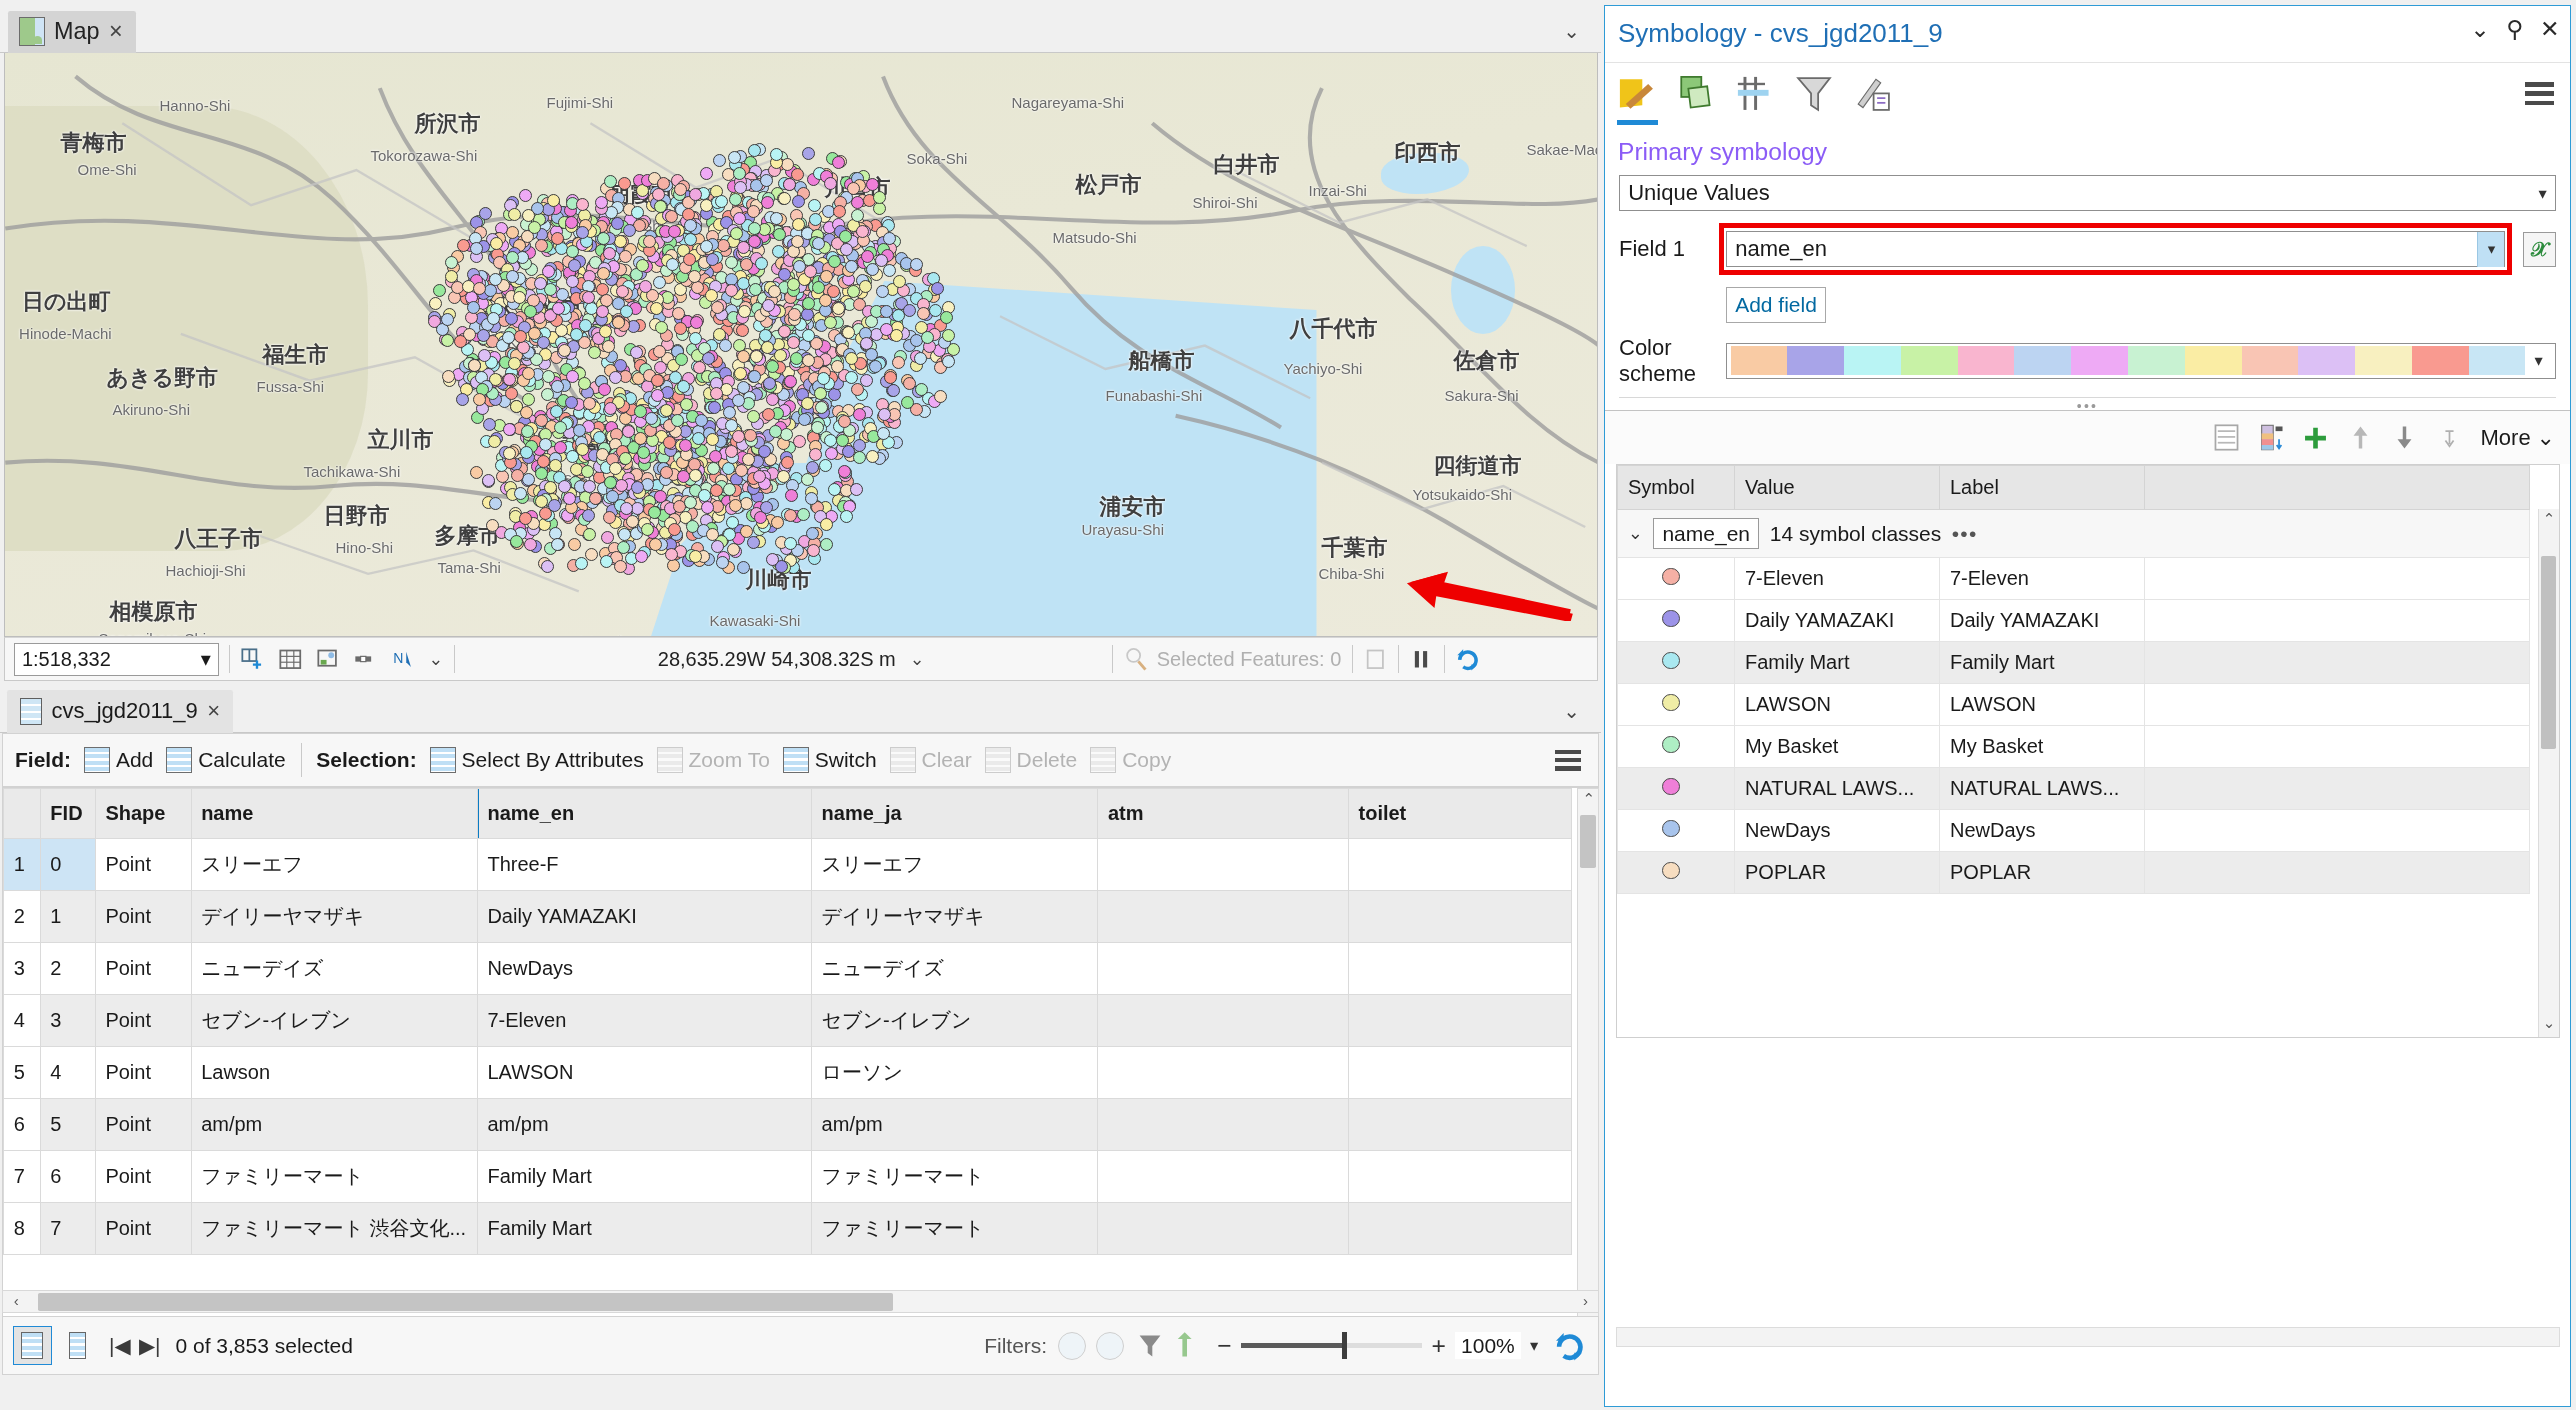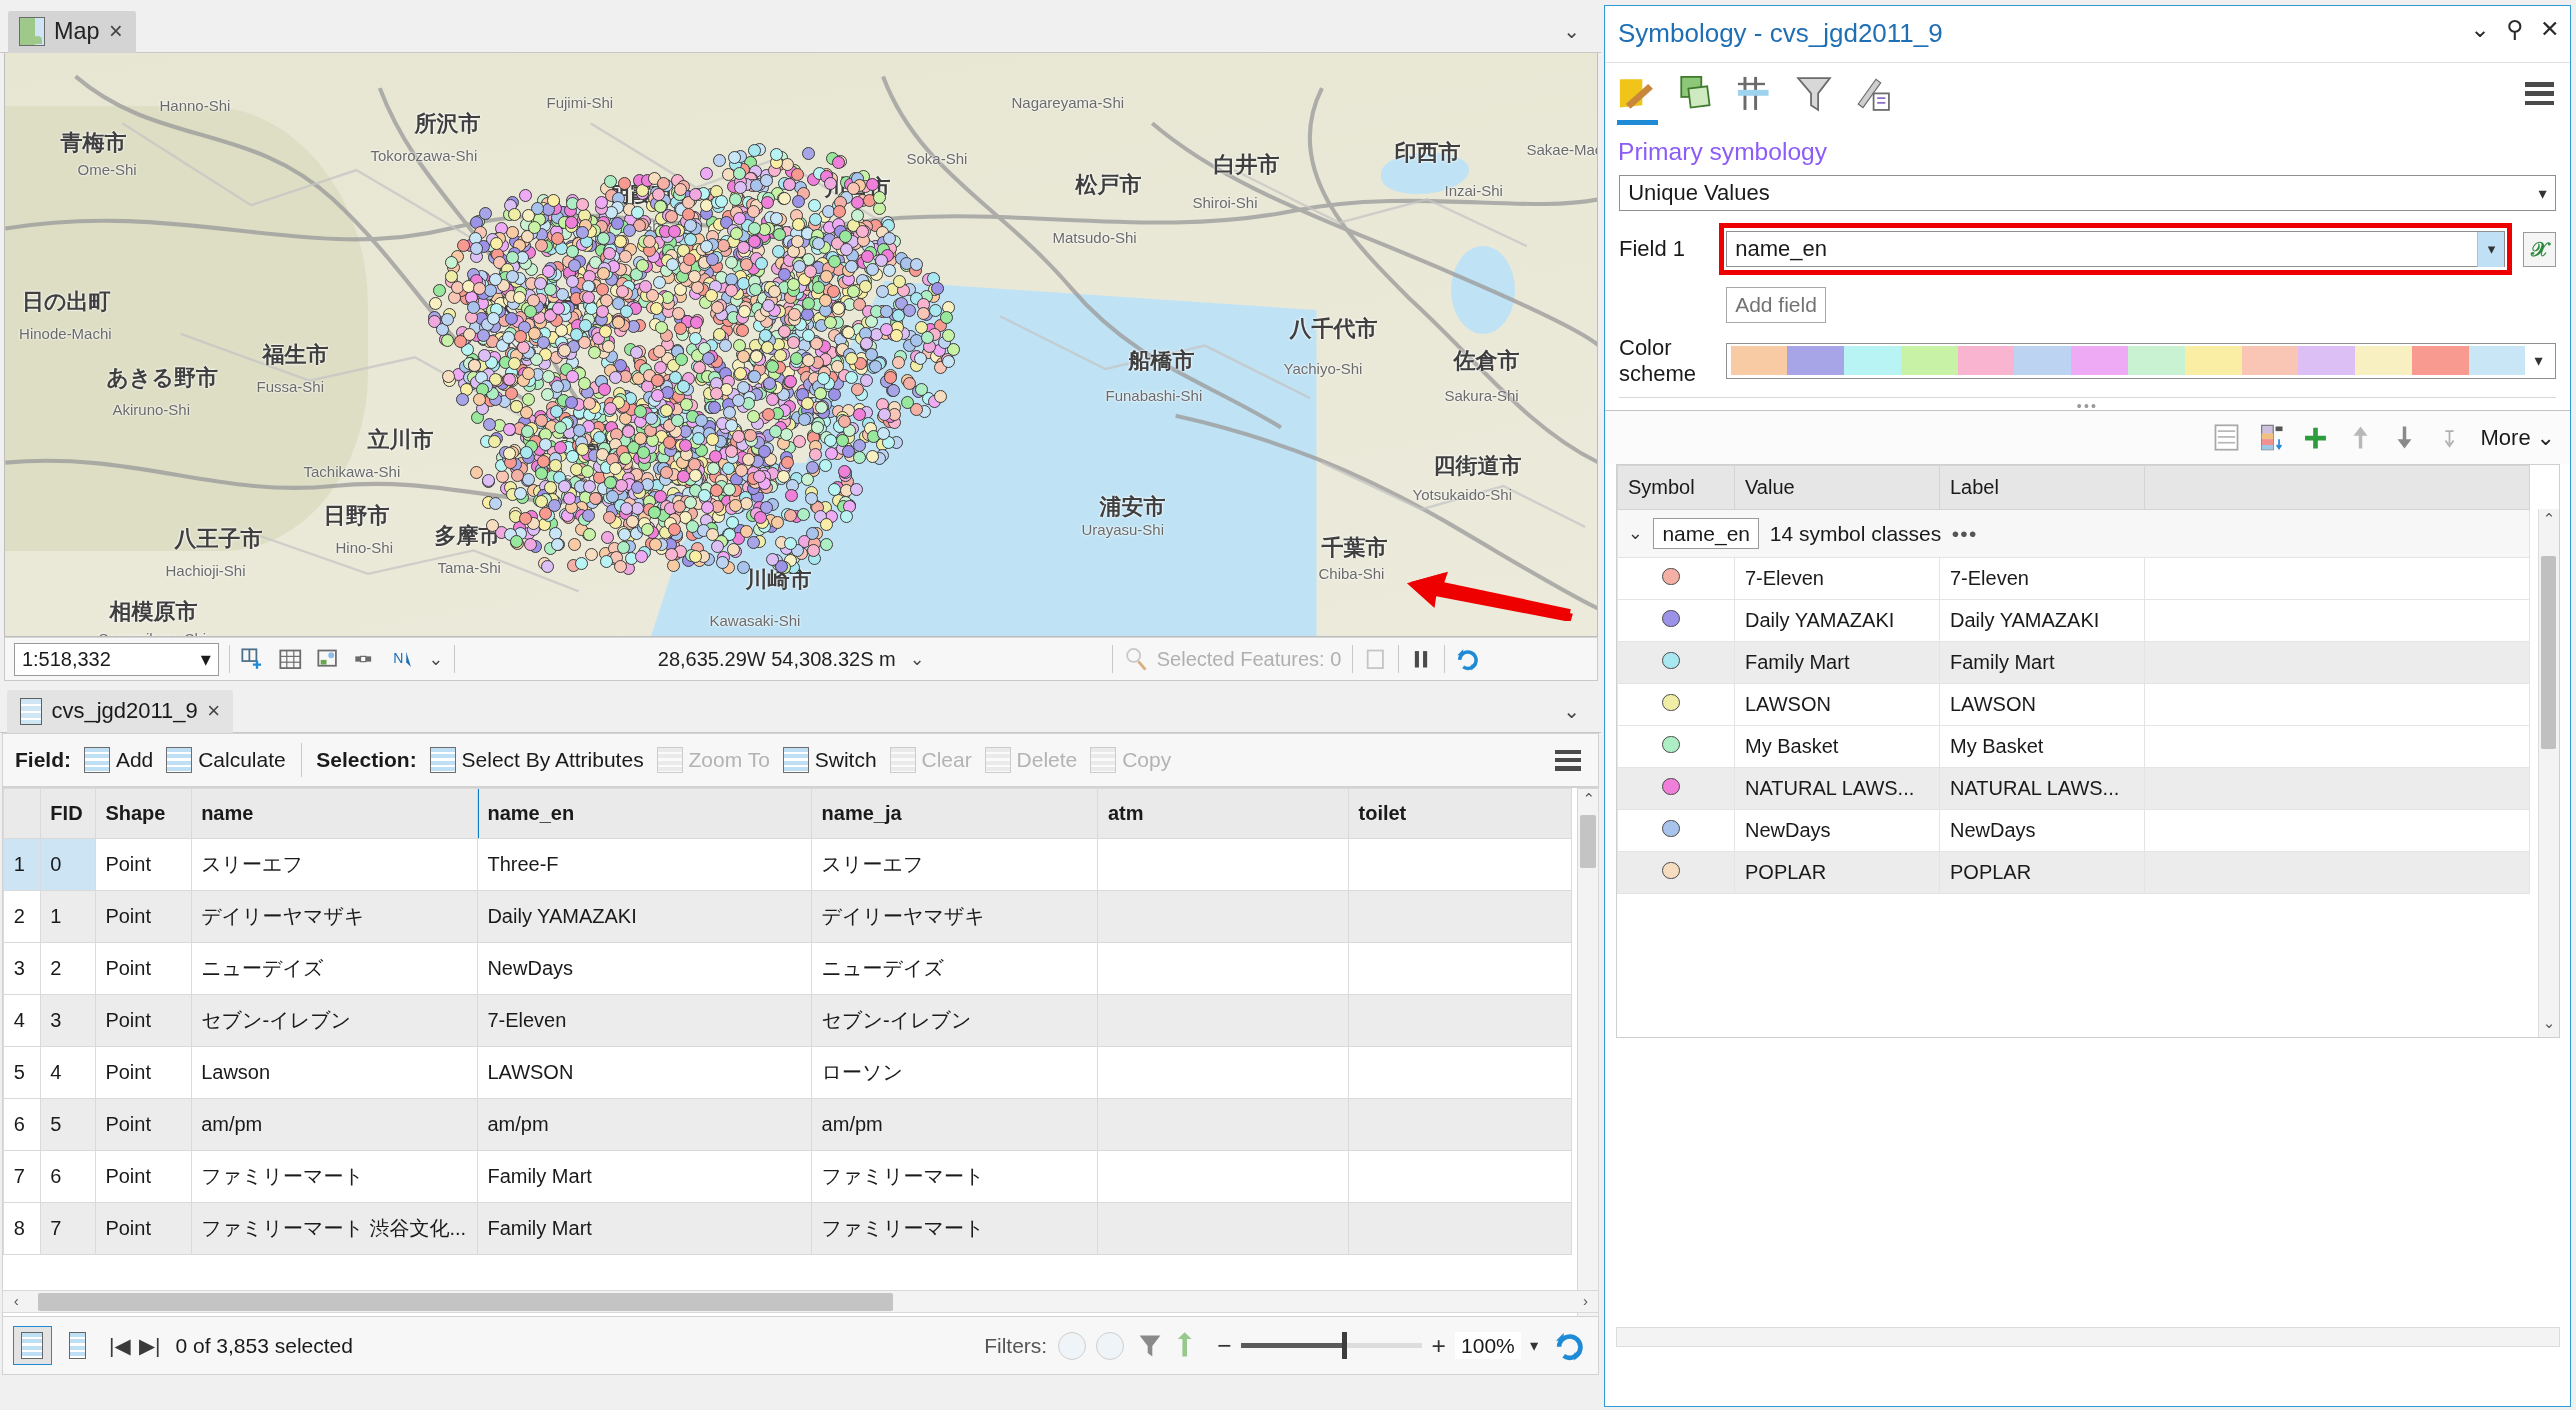--- a/index.html
+++ b/index.html
@@ -172,21 +172,21 @@
     display:flex; align-items:center; justify-content:space-between; padding:0 8.2px;
     font-size:22px; color:#1a1a1a;
   }
   .combo .caret { font-size:16.4px; color:#333; }
   .primary-combo { margin: 0 14px 14px 14px; height:36px; }
   .field-highlight { position:relative; flex:1; }
   .field-highlight .redbox { position:absolute; left:-7px; top:-8.2px; right:-7px; bottom:-8.2px; border:5.3px solid #ee0000; }
   .field-combo { height:36px; background:#fff; border:0.6px solid #8f8f8f; display:flex; align-items:center; justify-content:space-between; font-size:22px; color:#1a1a1a; padding-left:8.2px;}
   .field-combo .dd { width:27px; height:35px; background:#bfe0f5; display:flex; align-items:center; justify-content:center; font-size:15px; color:#333; border-left:0.6px solid #9ac7e4;}
   .expr-btn { width:33px; height:35px; border:0.6px solid #9a9a9a; background:#f5f5f5; margin-left:17.6px; display:flex; align-items:center; justify-content:center; font-size:20px; color:#2b8b3c; font-weight:bold;}
-  .addfield-btn { margin-left:121px; width:100px; height:36px; background:#fff; border:0.6px solid #a8a8a8; display:flex; align-items:center; justify-content:center; font-size:21px; color:#737373; margin-bottom:11.7px;}
+  .addfield-btn { margin-left:121px; width:100px; height:36px; background:#fff; border:0.6px solid #a8a8a8; display:flex; align-items:center; justify-content:center; font-size:21px; color:#0369a1; margin-bottom:11.7px;}
   .ramp { flex:1; height:36px; border:0.6px solid #8f8f8f; background:#fff; display:flex; align-items:center; padding: 2.3px 3.5px;}
   .ramp .swatches { flex:1; height:29px; display:flex; }
   .ramp .swatches i { flex:1; display:block; }
   .ramp .caret { width:26px; text-align:center; font-size:16.4px; color:#333;}
   .sym-splitter { margin:8.2px 14px 0 14px; height:13px; border-top:1.2px solid #d8d8d8; text-align:center; color:#9a9a9a; font-size:14px; letter-spacing:2.3px; }
 
   .cls-tabs { display:flex; align-items:flex-end; margin:5.9px 0 0 10.5px; height:37px; }
   .cls-tab { height:35px; padding:0 13px; display:flex; align-items:center; font-size:22px; color:#1a1a1a;
              border:0.6px solid #c3c3c3; border-bottom:none; background:#e6e6e6; border-radius:2.3px 2.3px 0 0; }
   .cls-tab.active { background:#fbfbfb; }
@@ -310,21 +310,21 @@
         <span class="map-label en" style="left:94px; top:577px;">Sagamihara-Shi</span>
         <span class="map-label en" style="left:591px;top:164px;">Asaka-Shi</span>
         <span class="map-label en" style="left:542px; top:41px;">Fujimi-Shi</span>
         <span class="map-label en" style="left:761px;top:167px;">Kawaguchi-Shi</span>
         <span class="map-label en" style="left:902px;top:97px;">Soka-Shi</span>
         <span class="map-label en" style="left:1007px;top:41px;">Nagareyama-Shi</span>
         <span class="map-label en" style="left:539px; top:416px;">Musashino-Shi</span>
 
         <span class="map-label en" style="left:1048px;top:176px;">Matsudo-Shi</span>
         <span class="map-label en" style="left:1188px;top:141px;">Shiroi-Shi</span>
-        <span class="map-label en" style="left:1440px;top:129px;">Inzai-Shi</span>
+        <span class="map-label en" style="left:1304px;top:129px;">Inzai-Shi</span>
         <span class="map-label en" style="left:1522px;top:88px;">Sakae-Machi</span>
         <span class="map-label en" style="left:1279px;top:307px;">Yachiyo-Shi</span>
         <span class="map-label en" style="left:1440px;top:334px;">Sakura-Shi</span>
         <span class="map-label en" style="left:1408px;top:433px;">Yotsukaido-Shi</span>
         <span class="map-label en" style="left:1101px;top:334px;">Funabashi-Shi</span>
         <span class="map-label en" style="left:1314px;top:512px;">Chiba-Shi</span>
         <span class="map-label en" style="left:1077px;top:468px;">Urayasu-Shi</span>
         <span class="map-label en" style="left:503px; top:281px;">Kurume-Shi</span>
         <span class="map-label en" style="left:705px;top:559px;">Kawasaki-Shi</span>
       </div>

